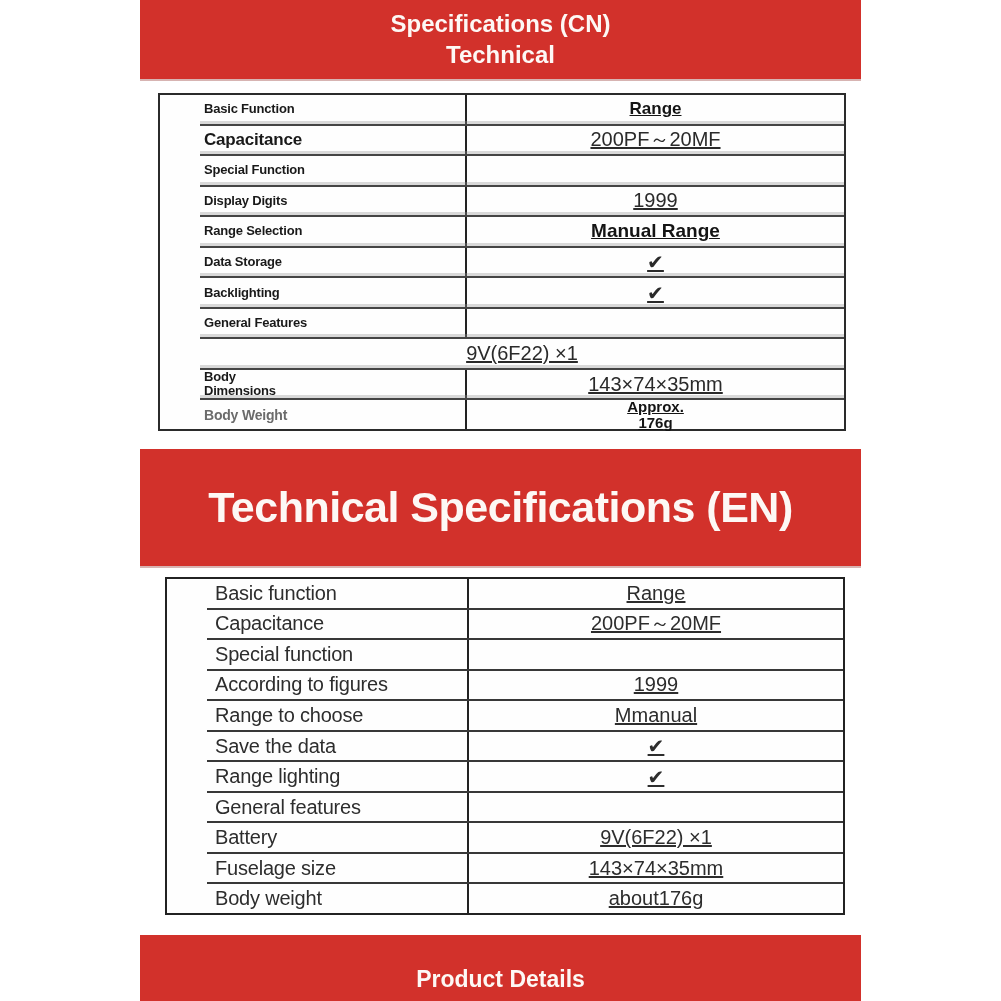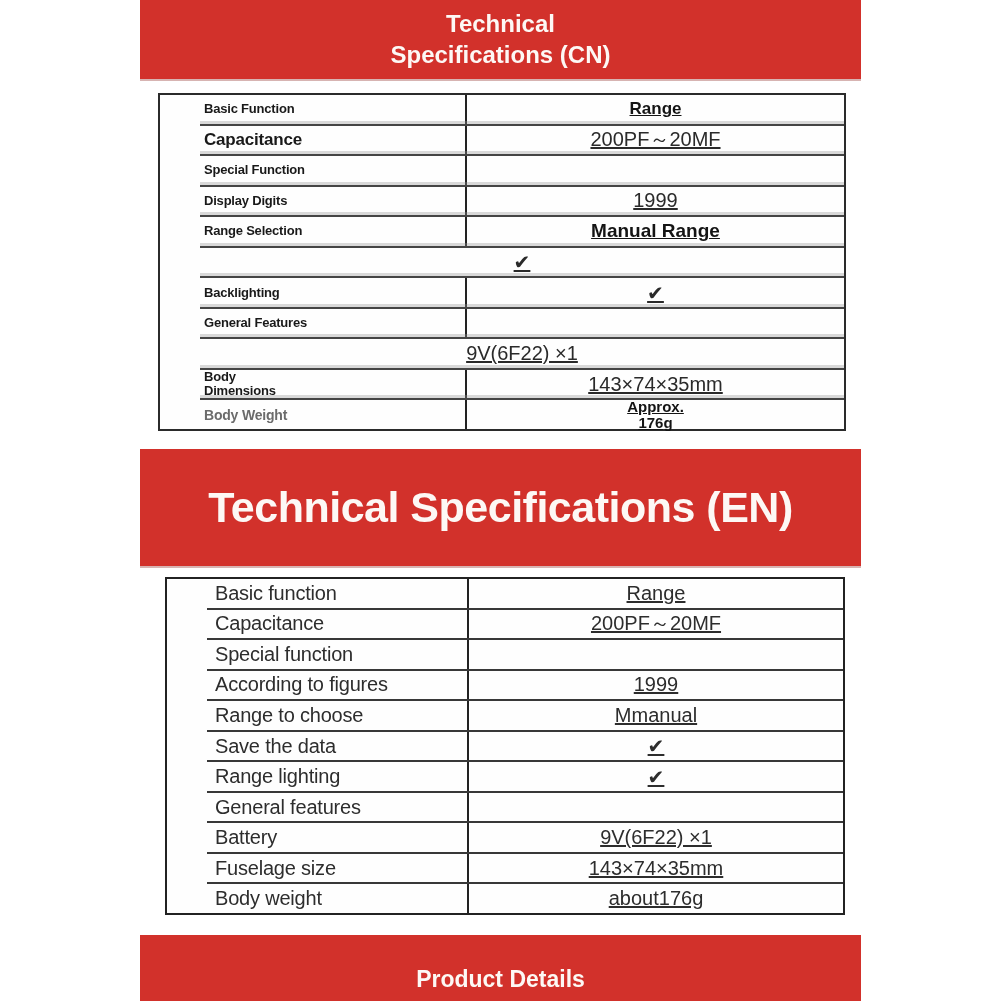--- a/index.html
+++ b/index.html
@@ -115,22 +115,22 @@
     flex: 1;
     font-size: 20px;
     color: #2d2d2d;
     font-family: "Liberation Sans", "DejaVu Sans", sans-serif;
   }
 </style>
 </head>
 <body>
 
 <div class="banner banner-cn">
+  <div>Specifications (CN)</div>
   <div>Technical</div>
-  <div>Specifications (CN)</div>
 </div>
 
 <div class="spec-table cn-table">
   <div class="row">
     <div class="cell label">Basic Function</div>
     <div class="cell value v-bold-17">Range</div>
   </div>
   <div class="row">
     <div class="cell label l-big">Capacitance</div>
     <div class="cell value">200PF～20MF</div>
@@ -141,20 +141,21 @@
   </div>
   <div class="row">
     <div class="cell label">Display Digits</div>
     <div class="cell value">1999</div>
   </div>
   <div class="row">
     <div class="cell label">Range Selection</div>
     <div class="cell value v-bold-19">Manual Range</div>
   </div>
   <div class="row">
+    <div class="cell label">Data Storage</div>
     <div class="cell value v-check">✔</div>
   </div>
   <div class="row">
     <div class="cell label">Backlighting</div>
     <div class="cell value v-check">✔</div>
   </div>
   <div class="row">
     <div class="cell label">General Features</div>
     <div class="cell value"></div>
   </div>

